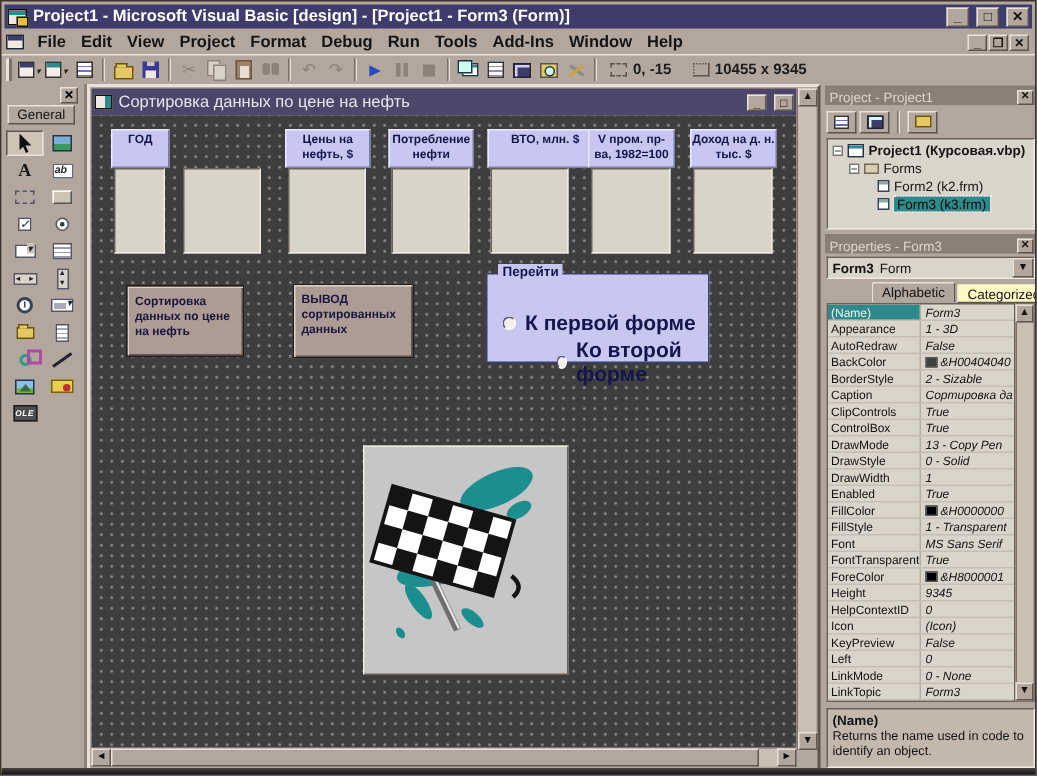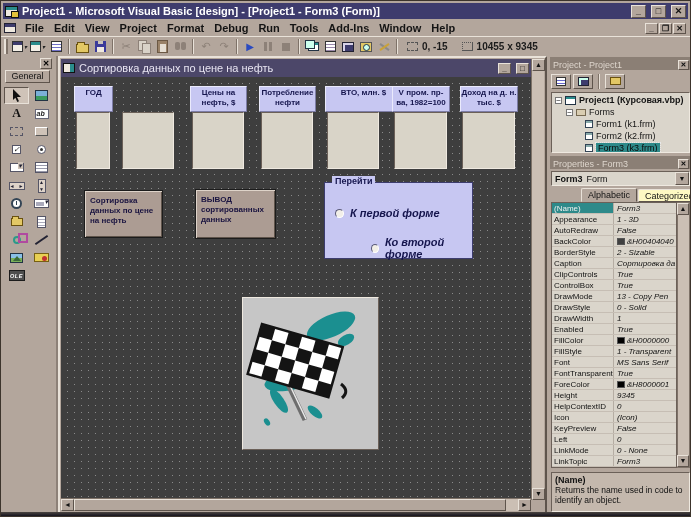--- a/index.html
+++ b/index.html
@@ -111,21 +111,21 @@
   .hthumb{position:absolute;left:13px;top:0;width:432px;height:12px;background:#b3a69c;border:1px solid;border-color:#e9e2d9 #5e544c #5e544c #e9e2d9;}
 
   
   .colhdr{position:absolute;background:#c7c7f2;border:1px solid;border-color:#eaeafc #7d7da6 #7d7da6 #eaeafc;color:#15154d;font-size:8px;font-weight:bold;text-align:center;line-height:10px;padding-top:1px;height:26px;overflow:hidden;}
   .collst{position:absolute;background:#d9d4c8;border:1px solid;border-color:#6b6058 #efe9e0 #efe9e0 #6b6058;height:57px;}
   .vbbtn{position:absolute;background:#ac9c93;border:1px solid #1c1c1c;box-shadow:inset 1px 1px 0 #ded3c9, inset -1px -1px 0 #5f544b;color:#1a1440;font-size:8px;font-weight:bold;text-align:left;padding:5px 3px 0 5px;line-height:10px;}
   .vbframe{position:absolute;background:#c7c7f2;border:1px solid #3c3c6e;}
   .vbframe .legend{position:absolute;top:-7px;left:7px;background:#c7c7f2;padding:0 3px;font-size:9px;font-weight:bold;color:#15154d;}
   .radio{position:absolute;display:flex;align-items:center;gap:6px;}
   .rdot{width:9px;height:9px;border-radius:50%;background:#f2efe8;border:1px solid;border-color:#5a5a7a #ffffff #ffffff #5a5a7a;}
-  .radio .rl{font-size:11px;font-weight:bold;font-style:italic;color:#15154d;}
+  .radio .rl{font-size:14px;font-weight:bold;color:#15154d;}
   .picturebox{position:absolute;background:#c6c6c6;border:1px solid;border-color:#efe9e0 #6b6058 #6b6058 #efe9e0;}
 
   
   .rpanel{position:absolute;background:#b3a69c;}
   .p-title{position:absolute;left:1px;right:1px;top:1px;height:13px;background:#8b7f75;color:#ded6cd;font-size:9px;display:flex;align-items:flex-end;padding:0 2px 0 3px;gap:44px;}
   .p-title .x{margin-left:auto;width:11px;height:10px;background:#b3a69c;border:1px solid;border-color:#e9e2d9 #5e544c #5e544c #e9e2d9;color:#111;font-size:7px;line-height:8px;text-align:center;font-weight:bold;}
   .p-toolbar{position:absolute;left:2px;top:16px;height:18px;display:flex;gap:2px;align-items:center;}
   .ptb{width:20px;height:15px;background:#b3a69c;border:1px solid;border-color:#e9e2d9 #5e544c #5e544c #e9e2d9;display:flex;align-items:center;justify-content:center;}
   .vc{width:10px;height:9px;background:#fff;border:1px solid #333;background-image:repeating-linear-gradient(180deg,transparent 0 2px,#66c 2px 3px);}
   .vo{width:11px;height:9px;background:#3e3c6d;border:1px solid #223;box-shadow:inset 2px 2px 0 #cfe;}
@@ -365,27 +365,27 @@
 
       <div class="colhdr" style="left:331px;top:9px;width:58px;">V пром. пр-ва, 1982=100</div>
       <div class="collst" style="left:333px;top:35px;width:53px;"></div>
 
       <div class="colhdr" style="left:399px;top:9px;width:58px;">Доход на д. н. тыс. $</div>
       <div class="collst" style="left:401px;top:35px;width:53px;"></div>
 
       <div class="vbbtn" style="left:23px;top:113px;width:79px;height:48px;">Сортировка данных по цене на нефть</div>
       <div class="vbbtn" style="left:134px;top:112px;width:81px;height:50px;">ВЫВОД сортированных данных</div>
 
-      <div class="vbframe" style="left:263px;top:105px;width:149px;height:77px;">
+      <div class="vbframe" style="left:263px;top:105px;width:149px;height:60px;">
         <span class="legend">Перейти</span>
         <span class="radio" style="left:10px;top:24px;">
           <i class="rdot"></i>
           <span class="rl">К первой форме</span>
         </span>
-        <span class="radio" style="left:10px;top:53px;padding-left:36px;">
+        <span class="radio" style="left:10px;top:42px;padding-left:36px;">
           <i class="rdot"></i>
           <span class="rl">Ко второй форме</span>
         </span>
       </div>
 
       <div class="picturebox" style="left:181px;top:220px;width:137px;height:153px;">
         <svg width="135" height="151" viewBox="0 0 135 151">
           <g fill="#1b8f90">
             <ellipse cx="88" cy="28" rx="26" ry="11" transform="rotate(-24 88 28)"></ellipse>
             <ellipse cx="103" cy="42" rx="9" ry="5" transform="rotate(-30 103 42)"></ellipse>
@@ -452,24 +452,20 @@
         <i class="tr-prj"></i>
         <b>Project1 (Курсовая.vbp)</b>
       </div>
       <div class="trow" style="padding-left:14px;">
         <span class="exp">−</span>
         <i class="tr-fold"></i>
         <span>Forms</span>
       </div>
       <div class="trow" style="padding-left:33px;">
         <i class="tr-frm"></i>
-        <span>Form1 (k1.frm)</span>
-      </div>
-      <div class="trow" style="padding-left:33px;">
-        <i class="tr-frm"></i>
         <span>Form2 (k2.frm)</span>
       </div>
       <div class="trow" style="padding-left:33px;">
         <i class="tr-frm"></i>
         <span class="tsel">Form3 (k3.frm)</span>
       </div>
     </div>
   </div>
 
   <div class="rpanel" style="left:548px;top:154px;width:143px;height:358px;">

